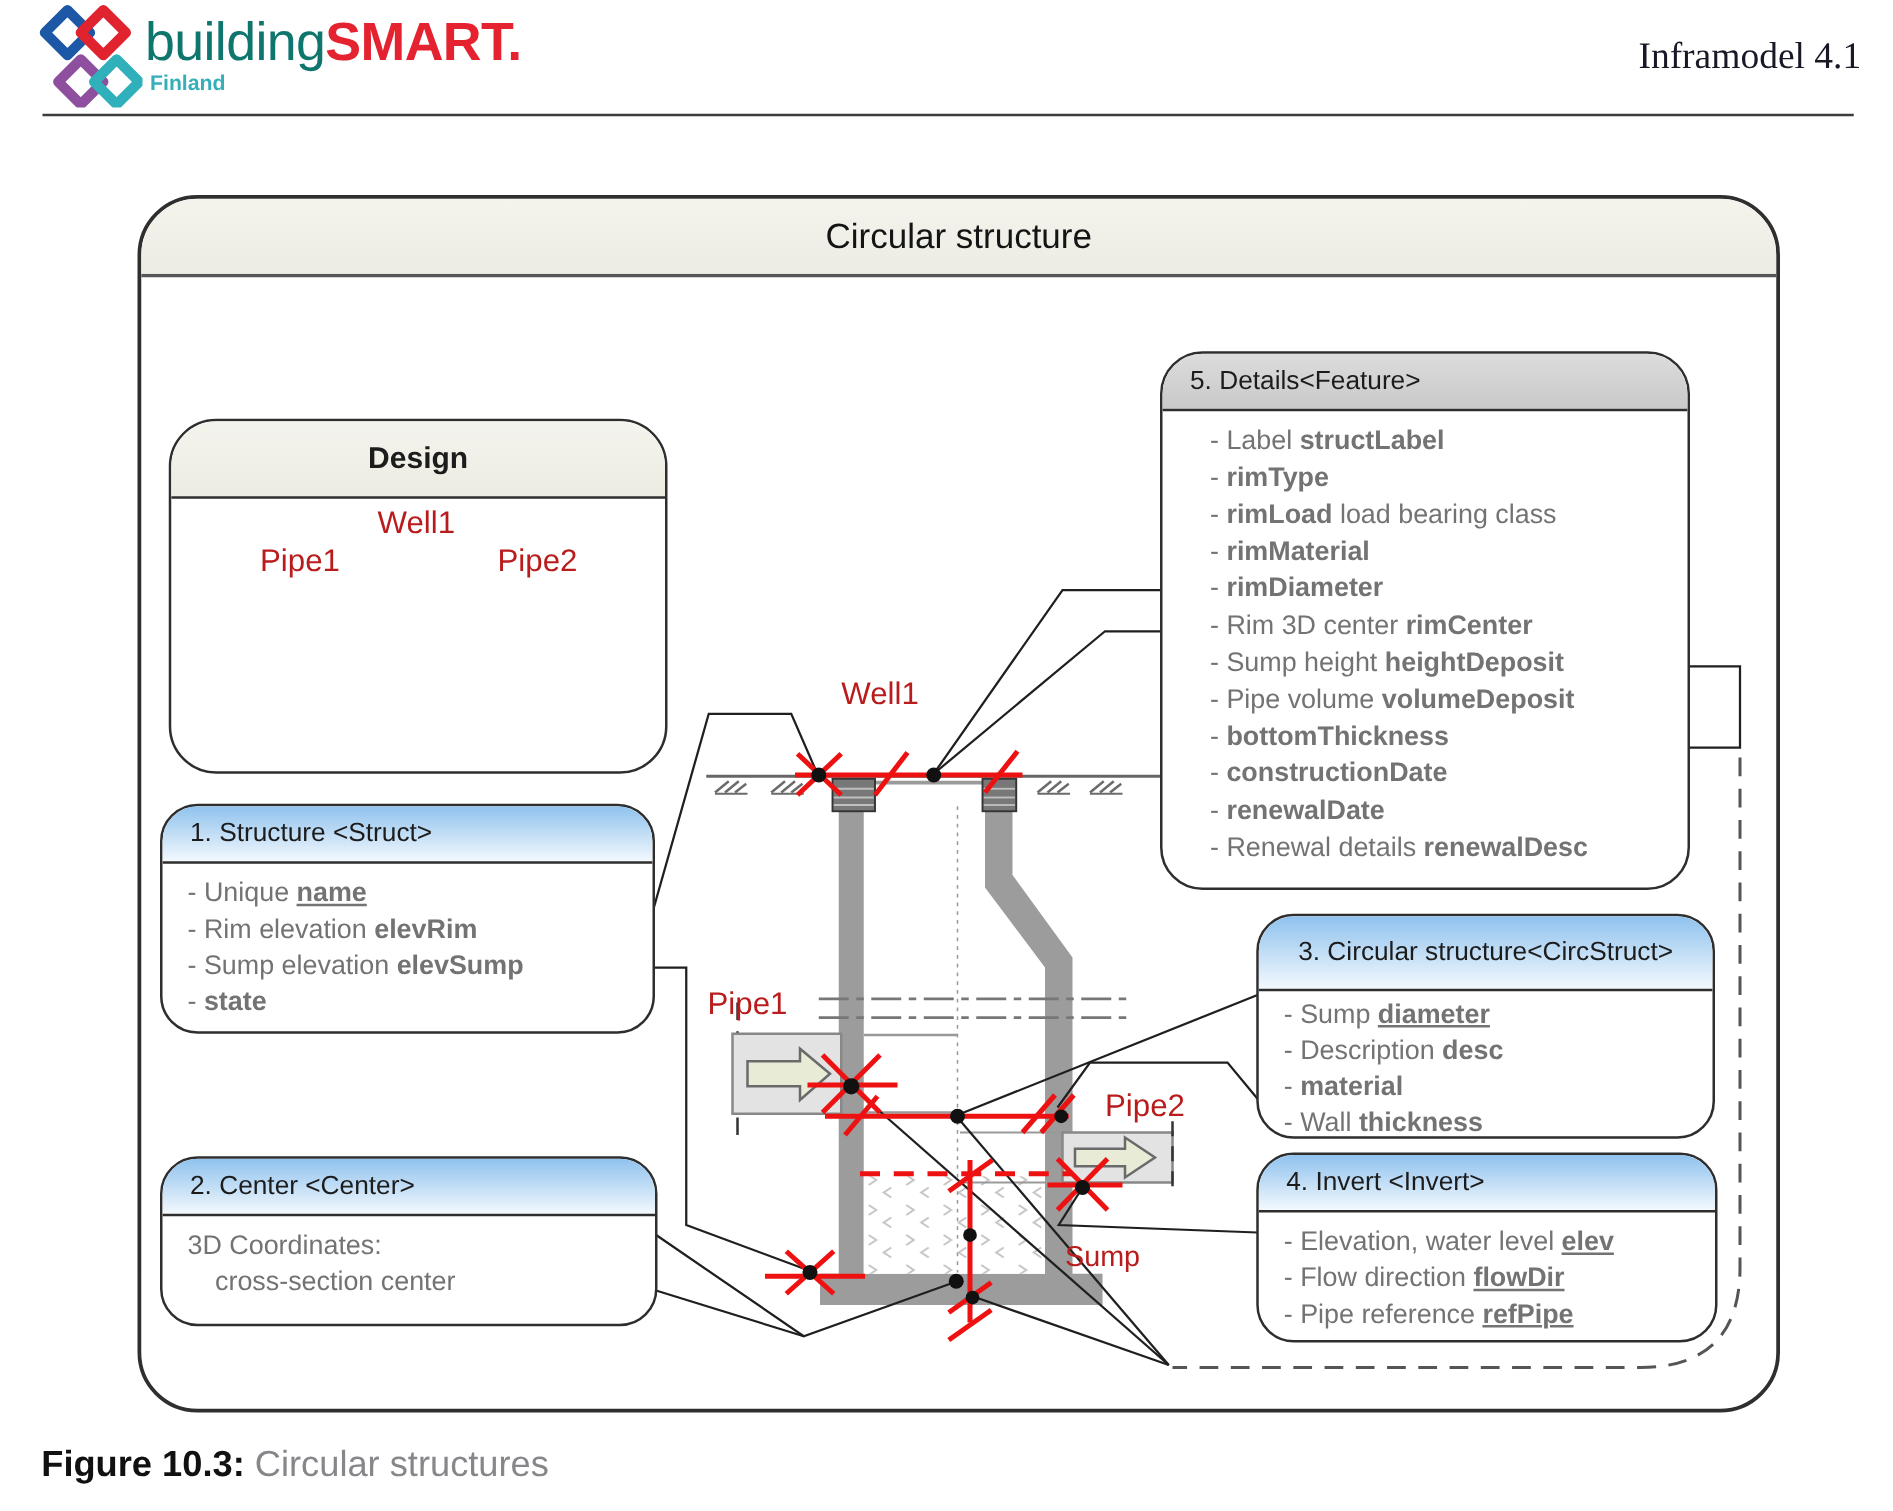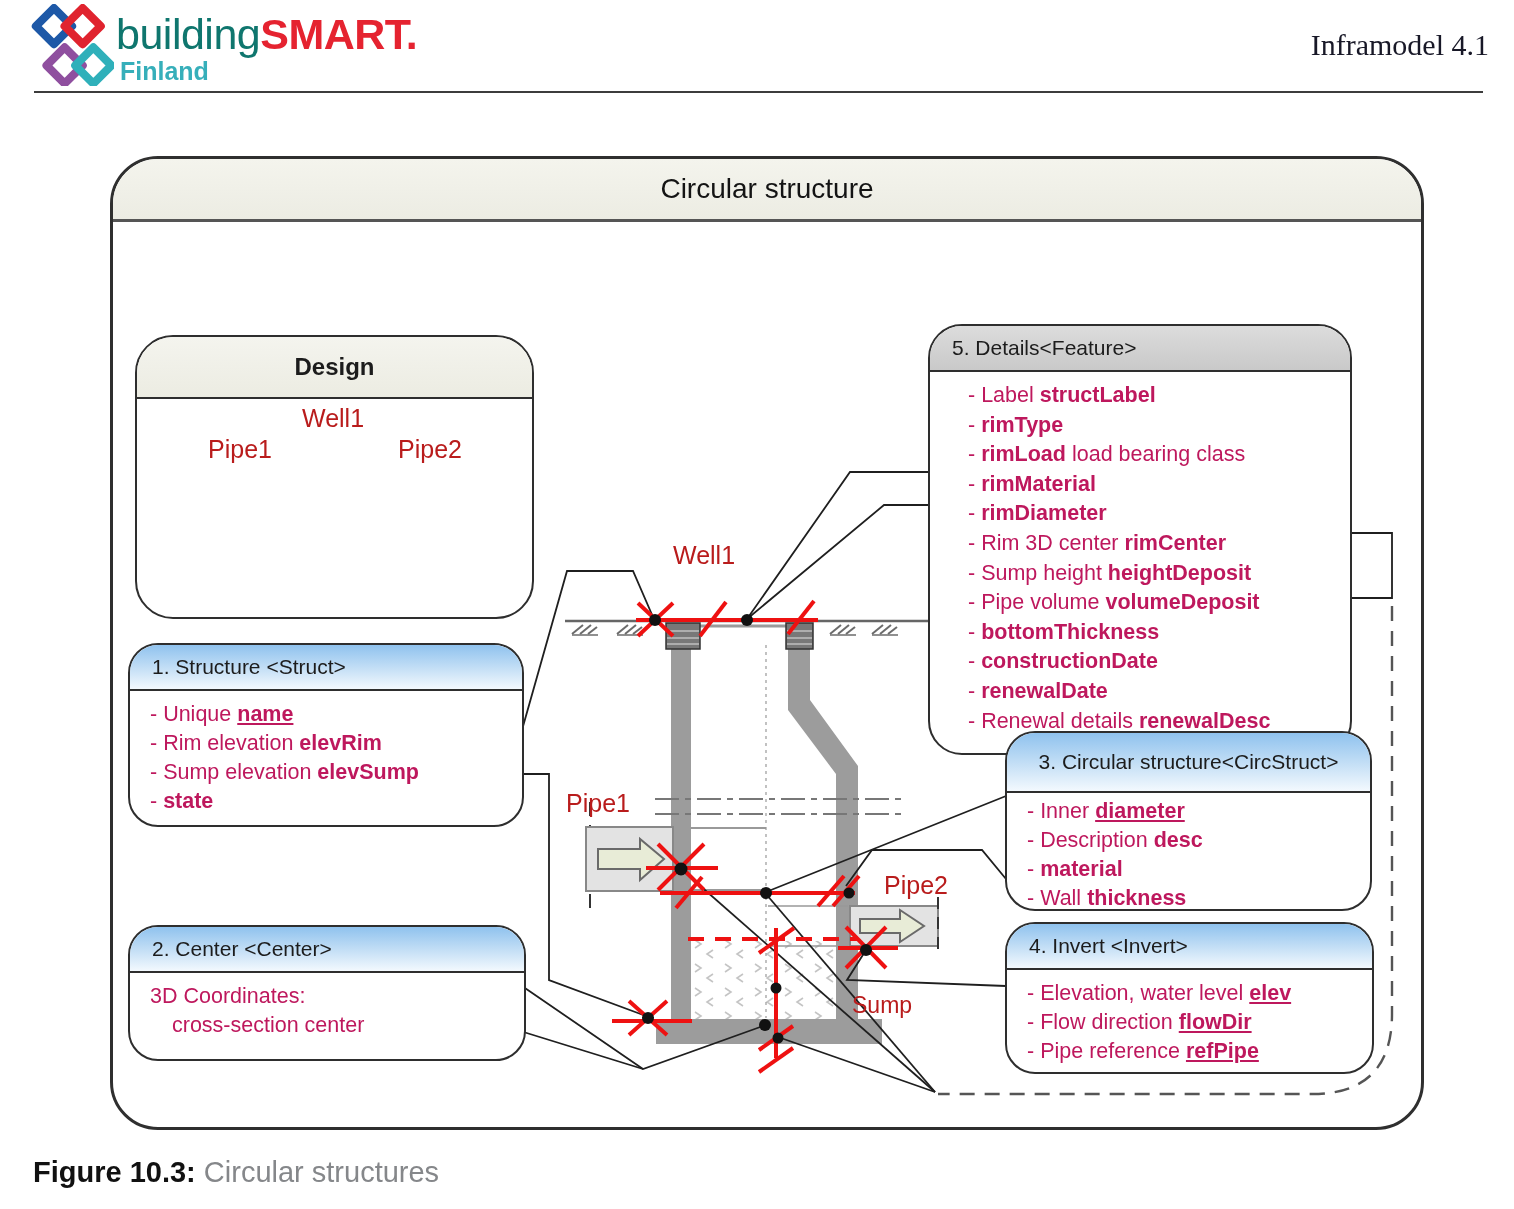--- a/index.html
+++ b/index.html
@@ -5,21 +5,21 @@
   html,body { margin:0; padding:0; background:#fff; }
   #page {
     position:relative; width:1514px; height:1209px; background:#ffffff;
     font-family:"Liberation Sans", sans-serif; overflow:hidden;
   }
   
   #brand-icon { position:absolute; left:30px; top:4px; z-index:5; }
   #brand-text { position:absolute; left:116px; top:10px; font-size:43px; letter-spacing:-0.5px; z-index:5; white-space:nowrap; }
   #brand-building { color:#0f766e; font-weight:400; }
   #brand-smart   { color:#e52330; font-weight:700; }
-  #brand-finland { position:absolute; left:120px; top:57px; font-size:25px; font-weight:700; color:#36afba; z-index:5; }
+  #brand-finland { position:absolute; left:120px; top:57px; font-size:17px; font-weight:700; color:#36afba; z-index:5; }
   #doc-title { position:absolute; right:25px; top:28px; font-size:30px; color:#181827; z-index:5;font-family:Liberation Serif, serif; }
   #header-rule { position:absolute; left:34px; top:91px; width:1449px; border-top:2.5px solid #3c3c3c; z-index:5; }
 
   
   #frame {
     position:absolute; left:110px; top:156px; width:1308px; height:968px;
     border:3px solid #2f2f2f; border-radius:48px; z-index:1; background:#fff;
   }
   #frame-header {
     position:absolute; left:0; top:0; width:100%; height:60px;
@@ -29,21 +29,21 @@
     font-size:28px; color:#141414;
   }
 
   
   .box { position:absolute; background:#fff; border:2px solid #2e2e2e; border-radius:30px; overflow:hidden; z-index:3; }
   .box-header { border-bottom:2px solid #2e2e2e; display:flex; align-items:center; padding-left:22px; font-size:21px; color:#1c1c1c; }
   .hdr-blue  { background:linear-gradient(180deg,#8fc2ee 0%,#c6e0f6 55%,#f3f9fe 100%); }
   .hdr-gray  { background:linear-gradient(180deg,#dcdcdc,#c9c9c9); }
   .hdr-cream { background:linear-gradient(180deg,#f4f4ee,#ecece2); }
   .hdr-center { justify-content:center; padding-left:0; flex-direction:row; line-height:1.2; }
-  .box-body { padding:9px 8px 0 20px; font-size:21.5px; color:#be185d; }
+  .box-body { padding:9px 8px 0 20px; font-size:21.5px; color:#737373; }
   .li { line-height:29px; white-space:nowrap; }
   .li-tall .li { line-height:29.6px; }
   b { font-weight:bold; }
   .u { text-decoration:underline; text-decoration-thickness:2px; text-underline-offset:2px; }
 
   #design-box .box-header { font-size:24px; font-weight:bold; justify-content:center; padding-left:0; }
 
   
   .dlabel { position:absolute; font-size:25px; color:#b91c1c; z-index:4; white-space:nowrap; }
 
@@ -246,21 +246,21 @@
   <div class="box" style="left:128px; top:925px; width:394px; height:132px;">
     <div class="box-header hdr-blue" style="height:44px;">
       <span>2. Center &lt;Center&gt;</span>
     </div>
     <div class="box-body">
       <div class="li">3D Coordinates:</div>
       <div class="li" style="padding-left:22px;">cross-section center</div>
     </div>
   </div>
 
-  <div class="box" style="left:928px; top:281px; width:420px; height:427px; border-radius:34px;margin-top:43px;">
+  <div class="box" style="left:928px; top:281px; width:420px; height:427px; border-radius:34px;">
     <div class="box-header hdr-gray" style="height:44px;">
       <span>5. Details&lt;Feature&gt;</span>
     </div>
     <div class="box-body li-tall" style="padding-left:38px;">
         <div class="li"><span>- Label </span><b>structLabel</b></div>
         <div class="li"><span>- </span><b>rimType</b></div>
         <div class="li"><span>- </span><b>rimLoad</b><span> load bearing class</span></div>
         <div class="li"><span>- </span><b>rimMaterial</b></div>
         <div class="li"><span>- </span><b>rimDiameter</b></div>
         <div class="li"><span>- Rim 3D center </span><b>rimCenter</b></div>
@@ -272,21 +272,21 @@
         <div class="li"><span>- Renewal details </span><b>renewalDesc</b></div>
       </div>
   </div>
 
   <div class="box" style="left:1005px; top:731px; width:363px; height:176px;">
     <div class="box-header hdr-blue hdr-center" style="height:58px;">
       <span>3. Circular structure</span>
       <span>&lt;CircStruct&gt;</span>
     </div>
     <div class="box-body" style="padding-top:4px;">
-        <div class="li"><span>- Inner </span><b class="u">diameter</b></div>
+        <div class="li"><span>- Sump </span><b class="u">diameter</b></div>
         <div class="li"><span>- Description </span><b>desc</b></div>
         <div class="li"><span>- </span><b>material</b></div>
         <div class="li"><span>- Wall </span><b>thickness</b></div>
       </div>
   </div>
 
   <div class="box" style="left:1005px; top:922px; width:365px; height:148px;">
     <div class="box-header hdr-blue" style="height:44px;">
       <span>4. Invert &lt;Invert&gt;</span>
     </div>

